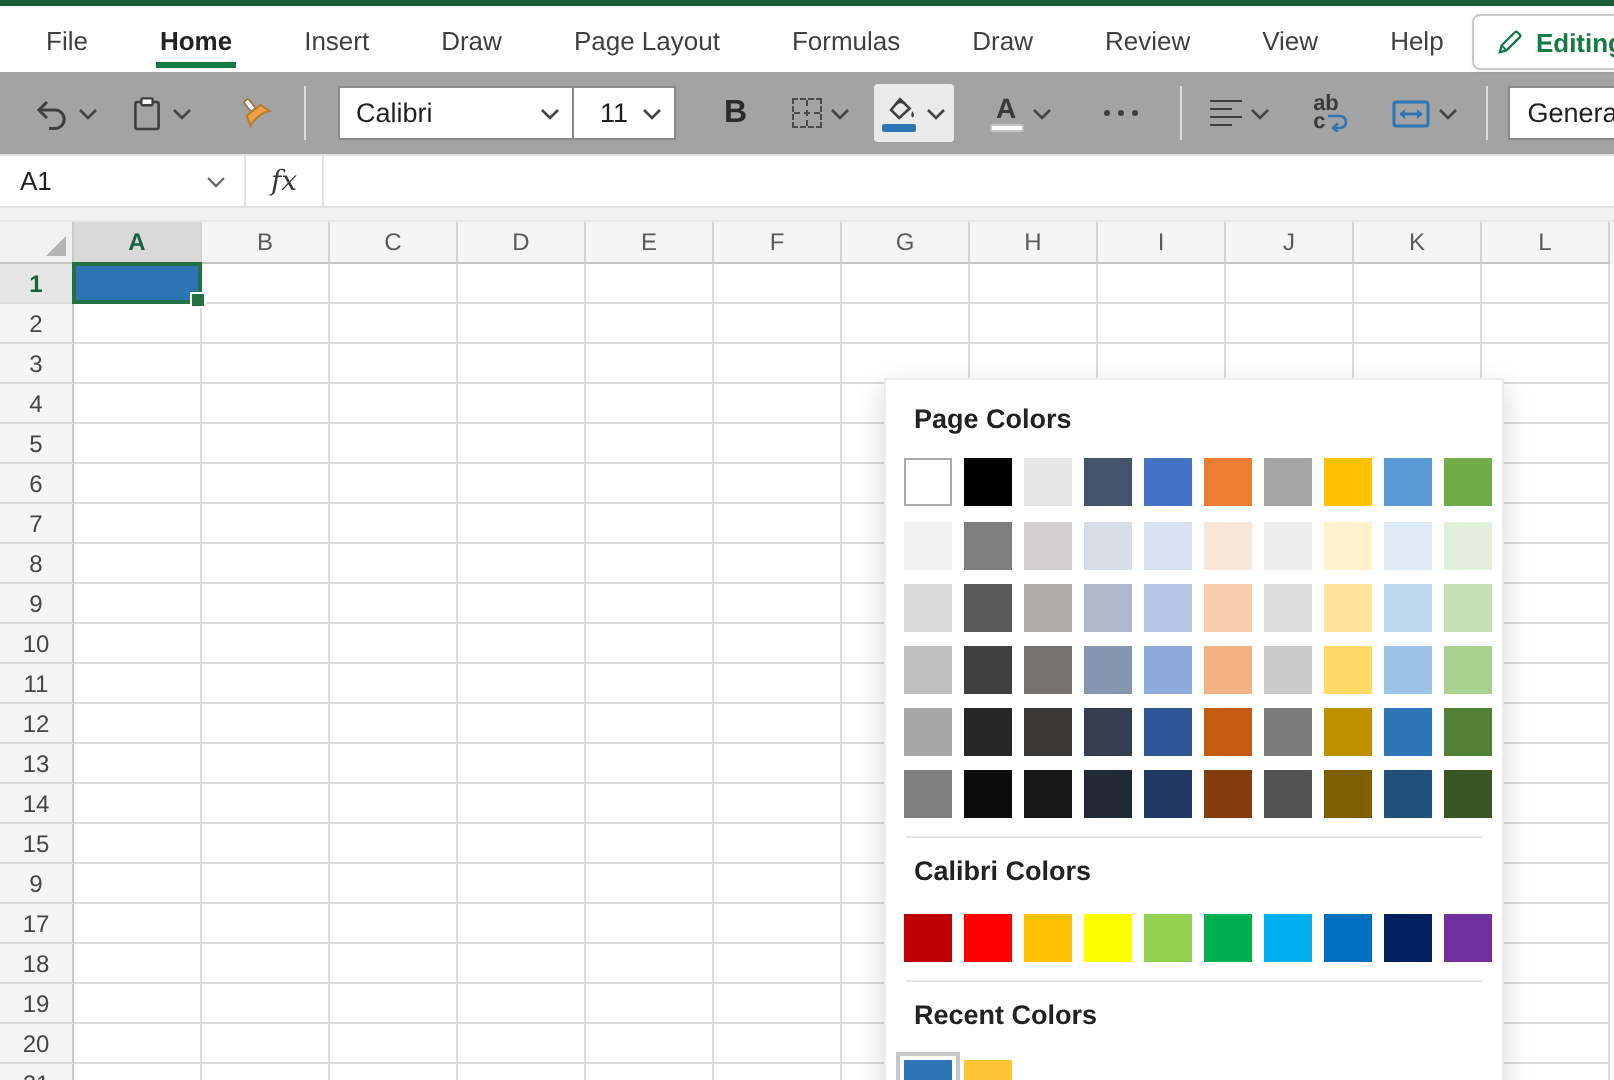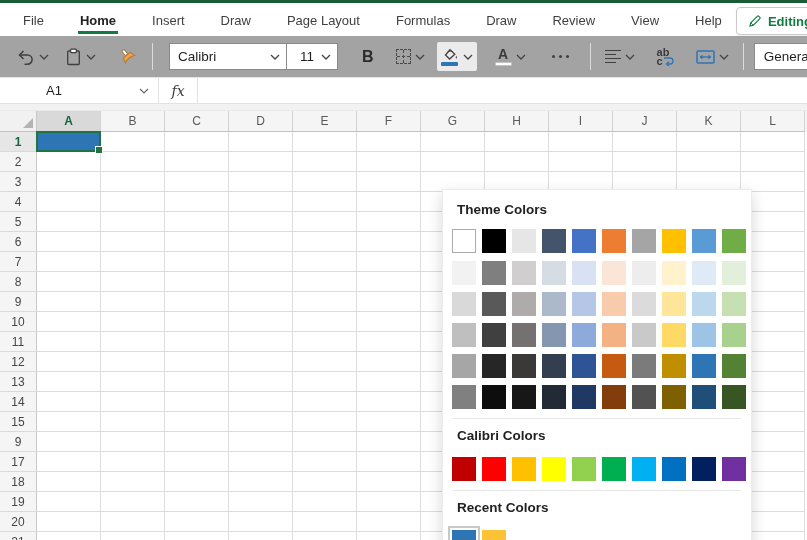--- a/index.html
+++ b/index.html
@@ -38,21 +38,21 @@
   .align-ic{display:flex;flex-direction:column;gap:2.5px;}
   .align-ic i{display:block;height:1.5px;background:#3f3f3f;}
   .align-ic i:nth-child(odd){width:16px;} .align-ic i:nth-child(even){width:11px;}
   .wrap-ic{display:flex;flex-direction:column;line-height:9px;font-size:11px;color:#3a3a3a;font-weight:600;}
   .wrap-bot{display:flex;align-items:center;}
   .num-box{border:1px solid #8A8A8A;height:27px;width:86px;display:flex;align-items:center;
     padding-left:9px;font-size:13.5px;color:#1f1f1f;flex:none;background:#fff;}
   
   .fbar{height:26px;border-bottom:1px solid #E2E2E2;display:flex;align-items:stretch;background:#fff;}
   .name-box{width:122px;display:flex;align-items:center;justify-content:space-between;padding:0 9px 0 10px;
-    font-size:13px;color:#1f1f1f;margin-left:36px;}
+    font-size:13px;color:#1f1f1f;}
   .fb-div{width:1px;background:#E2E2E2;}
   .fx{width:38px;display:flex;align-items:center;justify-content:center;
     font-family:"DejaVu Serif","Liberation Serif",serif;font-style:italic;font-size:14px;color:#3a3a3a;}
   .formula-input{flex:1;border:none;outline:none;font-size:13px;padding-left:8px;background:#fff;}
   .strip{height:7px;background:#F2F2F2;border-bottom:1px solid #E8E8E8;}
   
   .grid{position:relative;background:#fff;}
   .hdr-row{display:flex;height:21px;background:#F5F5F5;}
   .corner{width:37px;flex:none;background:#F1F1F1;border-right:1px solid #C9C9C9;border-bottom:1px solid #C3C3C3;position:relative;}
   .corner::after{content:"";position:absolute;right:3px;bottom:3px;border-style:solid;border-width:0 0 10px 10px;
@@ -565,21 +565,21 @@
         <div class="cell"></div>
         <div class="cell"></div>
         <div class="cell"></div>
         <div class="cell"></div>
         <div class="cell"></div>
         <div class="cell"></div>
       </div>
     </div>
 
   <div class="cp">
-    <div class="cp-title">Theme Colors</div>
+    <div class="cp-title">Page Colors</div>
     <div class="srow" id="theme-main-row">
         <div class="sw light" style="background: rgb(255, 255, 255);"></div>
         <div class="sw" style="background: rgb(0, 0, 0);"></div>
         <div class="sw" style="background: rgb(231, 230, 230);"></div>
         <div class="sw" style="background: rgb(68, 84, 106);"></div>
         <div class="sw" style="background: rgb(68, 114, 196);"></div>
         <div class="sw" style="background: rgb(237, 125, 49);"></div>
         <div class="sw" style="background: rgb(165, 165, 165);"></div>
         <div class="sw" style="background: rgb(255, 192, 0);"></div>
         <div class="sw" style="background: rgb(91, 155, 213);"></div>

